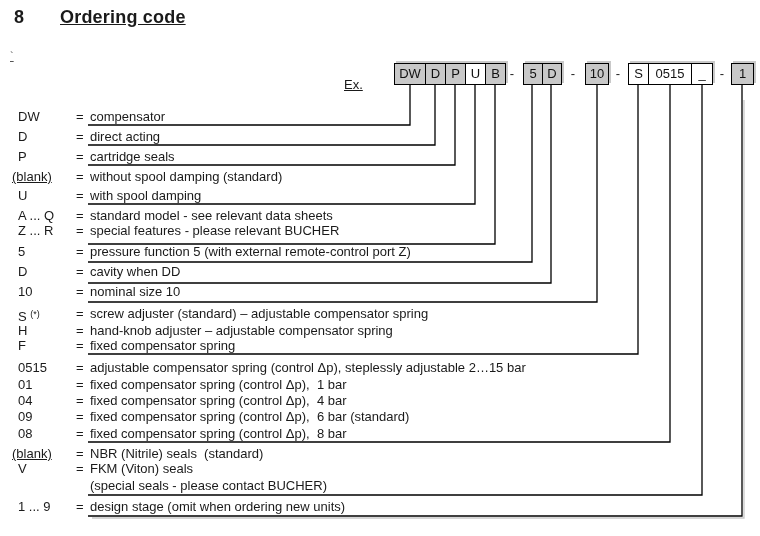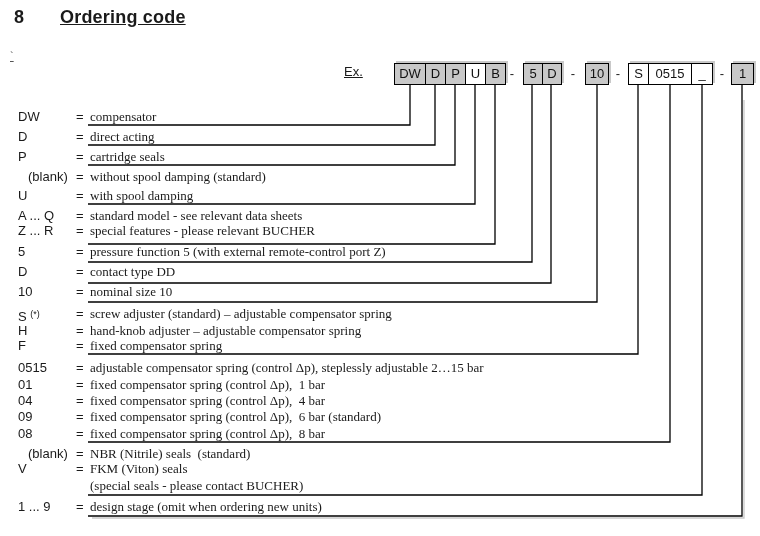--- a/index.html
+++ b/index.html
@@ -7,38 +7,38 @@
     width:760px;height:536px;position:relative;background:#ffffff;
     font-family:"Liberation Sans","DejaVu Sans",sans-serif;
     color:#1a1a1a;overflow:hidden;
   }
   .abs{position:absolute;text-decoration:underline;}
   
   #title{top:7px;left:14px;font-size:18px;font-weight:bold;letter-spacing:.2px;}
   #title .sec{display:inline-block;width:46px;}
   #stray{top:50px;left:10px;font-size:11px;color:#555;}
   
-  #ex-label{top:64px;left:344px;font-size:13px;}
+  #ex-label{top:77px;left:344px;font-size:13px;}
   .box{
     position:absolute;top:63px;height:22px;box-sizing:border-box;
     border:1px solid #000;font-size:13px;line-height:20px;text-align:center;
     box-shadow:2px -2px 0 #c9c9c9;color:#111;
   }
   .box.gray{background:var(--box-gray,#c8c8c8);}
   .box.white{background:var(--box-white,#ffffff);}
   .dash{
     position:absolute;top:63px;height:22px;line-height:22px;font-size:13px;
     text-align:center;width:14px;
   }
   
   .row{position:absolute;left:0;height:16px;font-size:13px;line-height:16px;white-space:pre;}
   .row .code{position:absolute;left:18px;}
-  .row .code.paren{left:28px;}
+  .row .code.paren{left:12px;text-decoration:underline;}
   .row .eq{position:absolute;left:76px;}
-  .row .desc{position:absolute;left:90px;white-space:pre;font-family:Liberation Serif, serif;}
+  .row .desc{position:absolute;left:90px;white-space:pre;}
   .row sup{font-size:9px;vertical-align:4px;}
   #wires{position:absolute;top:0;left:0;pointer-events:none;}
 </style>
 </head>
 <body style="--box-gray: #c8c8c8; --box-white: #ffffff;">
 
 <div class="abs" id="title">
   <span class="sec">8</span><span>Ordering code</span>
 </div>
 <div class="abs" id="stray">`</div>
@@ -80,21 +80,21 @@
 </svg>
 
 <div class="row" style="top:109px"><span class="code">DW</span><span class="eq">=</span><span class="desc">compensator</span></div>
 <div class="row" style="top:129px"><span class="code">D</span><span class="eq">=</span><span class="desc">direct acting</span></div>
 <div class="row" style="top:149px"><span class="code">P</span><span class="eq">=</span><span class="desc">cartridge seals</span></div>
 <div class="row" style="top:169px"><span class="code paren">(blank)</span><span class="eq">=</span><span class="desc">without spool damping (standard)</span></div>
 <div class="row" style="top:188px"><span class="code">U</span><span class="eq">=</span><span class="desc">with spool damping</span></div>
 <div class="row" style="top:208px"><span class="code">A ... Q</span><span class="eq">=</span><span class="desc">standard model - see relevant data sheets</span></div>
 <div class="row" style="top:223px"><span class="code">Z ... R</span><span class="eq">=</span><span class="desc">special features - please relevant BUCHER</span></div>
 <div class="row" style="top:244px"><span class="code">5</span><span class="eq">=</span><span class="desc">pressure function 5 (with external remote-control port Z)</span></div>
-<div class="row" style="top:264px"><span class="code">D</span><span class="eq">=</span><span class="desc">contact type DD</span></div>
+<div class="row" style="top:264px"><span class="code">D</span><span class="eq">=</span><span class="desc">cavity when DD</span></div>
 <div class="row" style="top:284px"><span class="code">10</span><span class="eq">=</span><span class="desc">nominal size 10</span></div>
 <div class="row" style="top:306px"><span class="code"><span>S</span> <sup>(*)</sup></span><span class="eq">=</span><span class="desc">screw adjuster (standard) – adjustable compensator spring</span></div>
 <div class="row" style="top:323px"><span class="code">H</span><span class="eq">=</span><span class="desc">hand-knob adjuster – adjustable compensator spring</span></div>
 <div class="row" style="top:338px"><span class="code">F</span><span class="eq">=</span><span class="desc">fixed compensator spring</span></div>
 <div class="row" style="top:360px"><span class="code">0515</span><span class="eq">=</span><span class="desc">adjustable compensator spring (control Δp), steplessly adjustable 2…15 bar</span></div>
 <div class="row" style="top:377px"><span class="code">01</span><span class="eq">=</span><span class="desc">fixed compensator spring (control Δp),  1 bar</span></div>
 <div class="row" style="top:393px"><span class="code">04</span><span class="eq">=</span><span class="desc">fixed compensator spring (control Δp),  4 bar</span></div>
 <div class="row" style="top:409px"><span class="code">09</span><span class="eq">=</span><span class="desc">fixed compensator spring (control Δp),  6 bar (standard)</span></div>
 <div class="row" style="top:426px"><span class="code">08</span><span class="eq">=</span><span class="desc">fixed compensator spring (control Δp),  8 bar</span></div>
 <div class="row" style="top:446px"><span class="code paren">(blank)</span><span class="eq">=</span><span class="desc">NBR (Nitrile) seals  (standard)</span></div>

